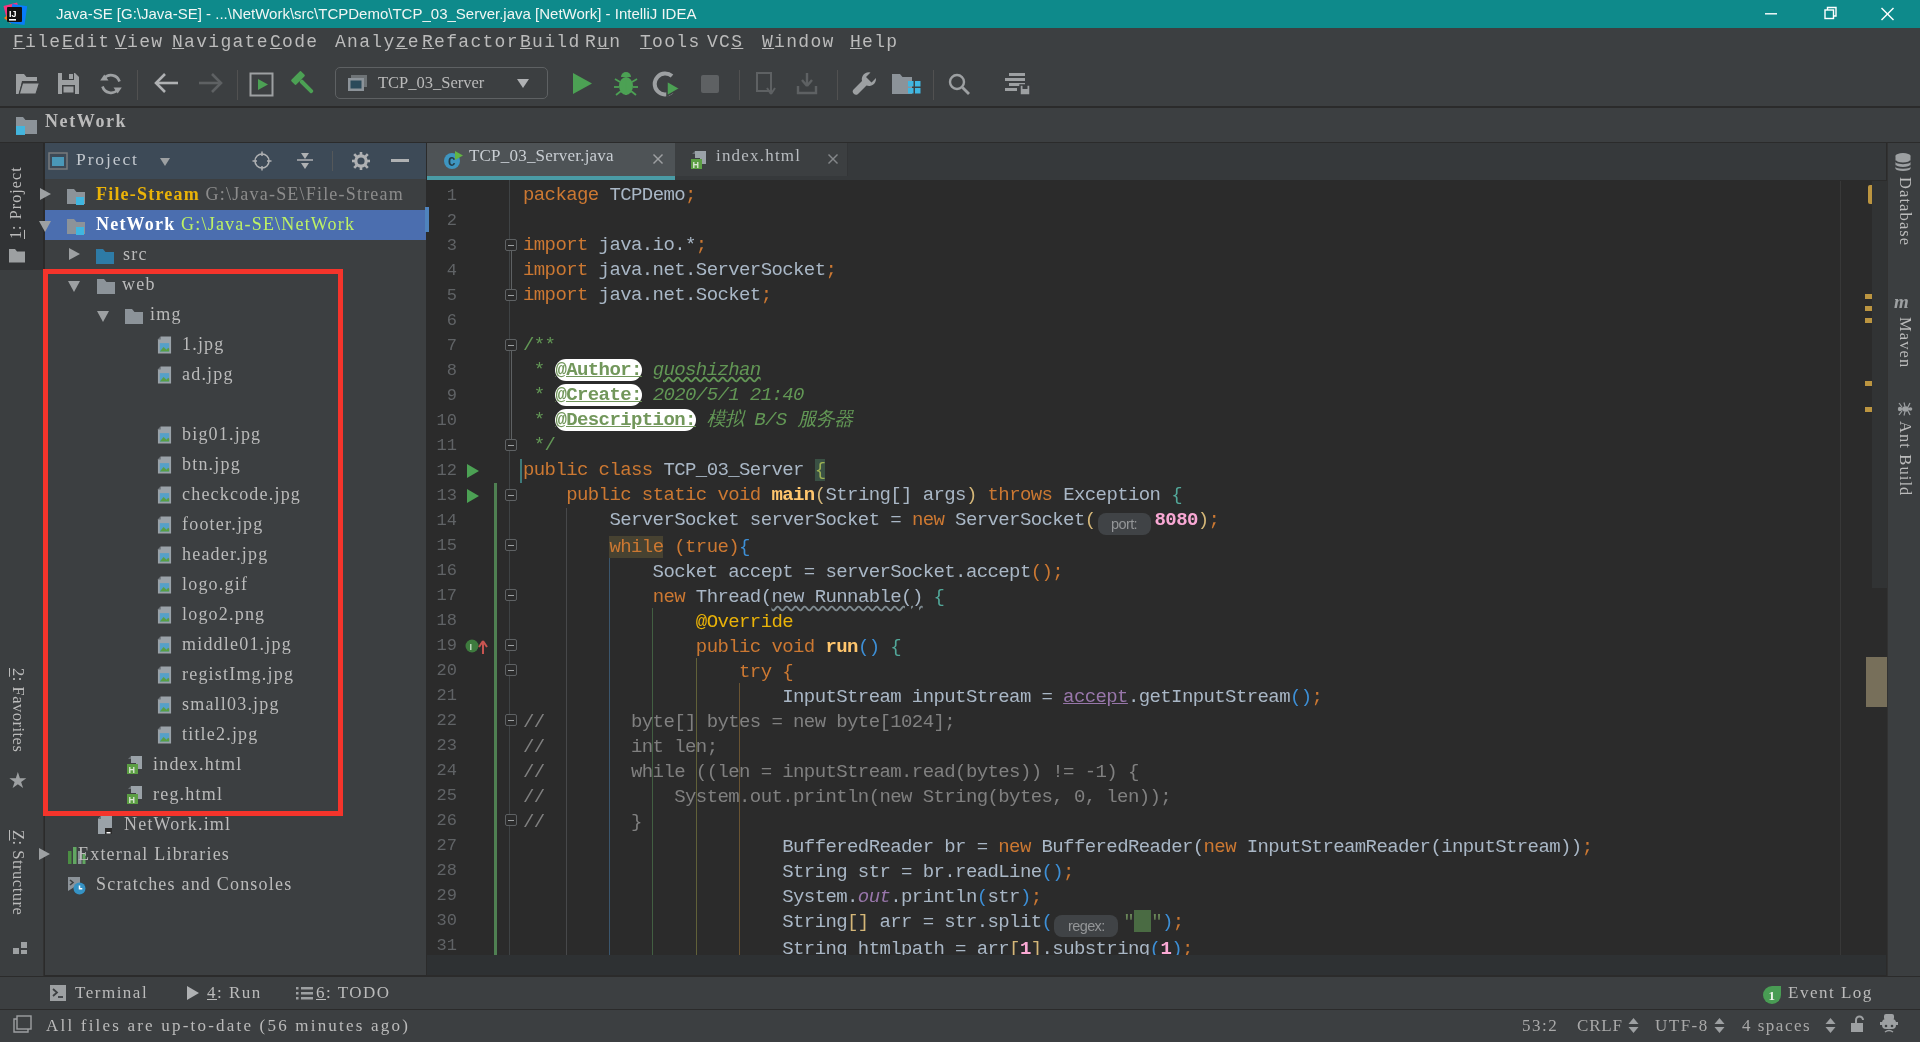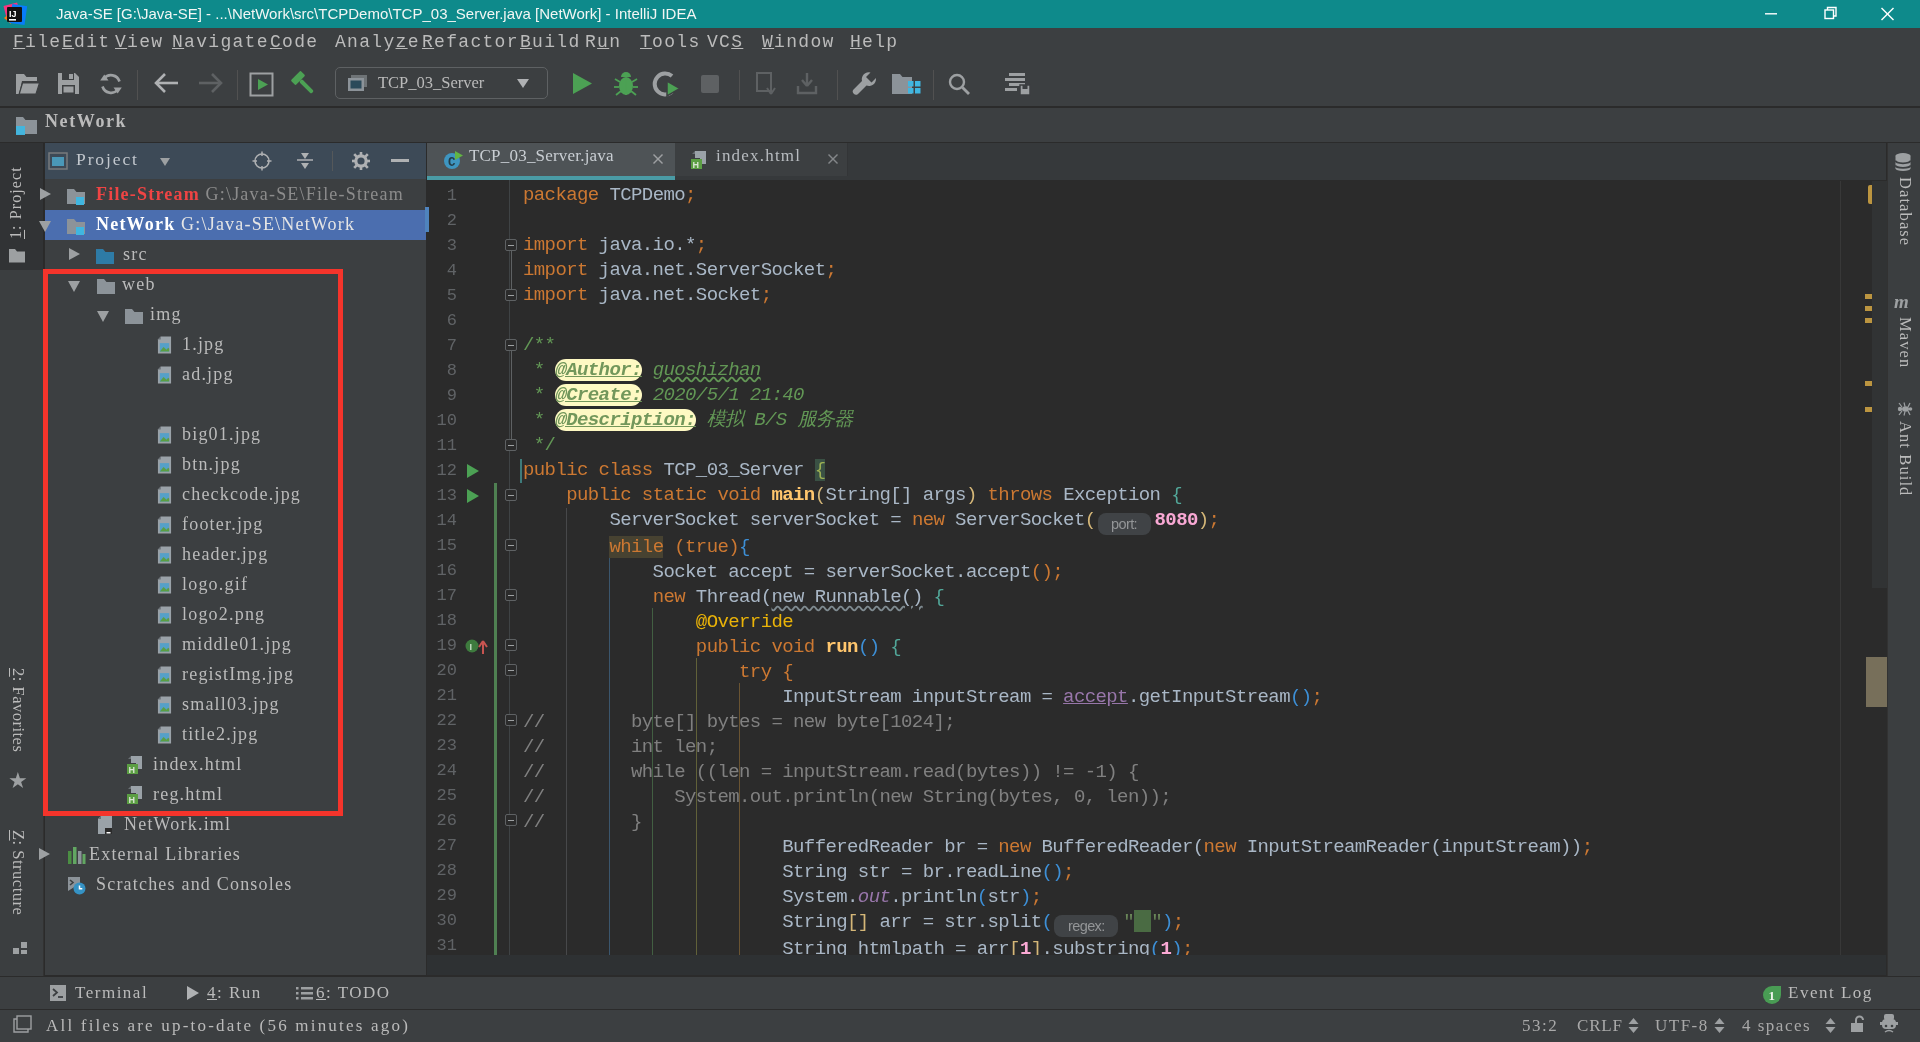--- a/index.html
+++ b/index.html
@@ -18,39 +18,39 @@
   #lstripe{left:0;top:143px;width:44px;height:833px;background:#3B3E40;border-right:1px solid #323232;}
   #rstripe{left:1887px;top:143px;width:33px;height:833px;background:#3B3E40;border-left:1px solid #323232;}
   .vl{position:absolute;writing-mode:vertical-rl;font-size:16.5px;color:#BBBBBB;white-space:nowrap;letter-spacing:1.1px;}
   .ccw{transform:rotate(180deg);}
   
   #ppanel{left:45px;top:143px;width:381px;height:832px;background:#3C3F41;overflow:hidden;}
   #phead{left:45px;top:143px;width:381px;height:36px;background:#3D4A57;}
   .trow{position:absolute;left:0;height:30px;width:381px;font-size:18px;letter-spacing:1.2px;color:#BBBBBB;white-space:pre;}
   .trow span.path{color:#8C8C8C;}
   .sel{background:#4B6EAF;color:#E6EBF2;}
-  .sel span.path{color:#e5e5e5;}
+  .sel span.path{color:#bef264;}
   .b{font-weight:bold;}
   .arr{position:absolute;width:0;height:0;}
   .arr.r{border-left:11px solid #9DA0A2;border-top:6.5px solid transparent;border-bottom:6.5px solid transparent;}
   .arr.d{border-top:11px solid #9DA0A2;border-left:6.5px solid transparent;border-right:6.5px solid transparent;}
   .trow .ic{position:absolute;top:5px;}
   .trow .tx{position:absolute;top:0;line-height:29px;}
   
   #tabbar{left:427px;top:143px;width:1459px;height:37px;background:#36393B;}
   #editor{left:427px;top:180px;width:1459px;height:775px;background:#2B2B2B;overflow:hidden;}
   #understrip{left:427px;top:955px;width:1459px;height:20px;background:#2E3133;}
   #code{position:absolute;left:96px;top:3px;font-family:"Liberation Mono",monospace;font-size:19px;letter-spacing:-0.6px;line-height:25px;color:#A9B7C6;margin:0;white-space:pre;}
   #lnums{position:absolute;left:0px;top:3px;width:30px;font-family:"Liberation Mono",monospace;font-size:17px;line-height:25px;color:#606366;margin:0;text-align:right;white-space:pre;}
   .k{color:#CC7832;}
   .n{color:#f9a8d4;font-weight:bold;}
   .cm{color:#808080;}
   .dc{color:#629755;}
   .dci{color:#629755;font-style:italic;}
-  .tag{color:#72975B;font-weight:bold;font-style:italic;text-decoration:underline;background:#fef9c3;border-radius:11px;}
+  .tag{color:#72975B;font-weight:bold;text-decoration:underline;background:#ffffff;border-radius:11px;}
   .ann{color:#eab308;}
   .mth{color:#FFC66D;font-weight:bold;}
   .fld{color:#9876AA;font-style:italic;}
   .cap{color:#9876AA;text-decoration:underline;}
   .st{color:#6A8759;}
   .py{color:#D5B778;}
   .pb{color:#3D8FD6;}
   .po{color:#CC7832;}
   .bt{color:#52A799;}
   .wavg{text-decoration:underline wavy #629755;}
@@ -276,21 +276,21 @@
         <path d="M2 2 h12 v9 h-4 l-8 5 z" fill="#8C9399"></path>
         <path d="M4 5 l3 2.5 -3 2.5" fill="none" stroke="#3C3F41" stroke-width="1.6"></path>
         <circle cx="13.5" cy="13.5" r="6" fill="#3592C4"></circle>
         <path d="M13.5 10.5 v3.2 h2.8" stroke="#fff" stroke-width="1.5" fill="none"></path>
       </symbol>
   </defs>
 </svg>
 <div id="ptree" style="position:absolute;left:45px;top:0;width:381px;height:832px">
   <div class="trow" style="top:180px"><i class="arr r" style="left:-5px;top:8px"></i><svg class="ic" style="left:21px" width="20" height="20">
         <use href="#sfoldermod"></use>
-      </svg><div class="tx" style="left:51px"><span class="b" style="color:#ef4444">File-Stream</span> <span class="path">G:\Java-SE\File-Stream</span></div></div>
+      </svg><div class="tx" style="left:51px"><span class="b" style="color:#eab308">File-Stream</span> <span class="path">G:\Java-SE\File-Stream</span></div></div>
   <div class="trow sel" style="top:210px"><i class="arr d" style="left:-6px;top:11px"></i><svg class="ic" style="left:21px" width="20" height="20">
         <use href="#sfoldermod"></use>
       </svg><div class="tx" style="left:51px"><span class="b" style="color:#FFFFFF">NetWork</span> <span class="path">G:\Java-SE\NetWork</span></div></div>
   <div class="trow" style="top:240px"><i class="arr r" style="left:24px;top:8px"></i><svg class="ic" style="left:50px" width="20" height="20">
         <use href="#sfoldersrc"></use>
       </svg><div class="tx" style="left:78px">src</div></div>
   <div class="trow" style="top:270px"><i class="arr d" style="left:23px;top:11px"></i><svg class="ic" style="left:51px" width="20" height="20">
         <use href="#sfolder"></use>
       </svg><div class="tx" style="left:77px">web</div></div>
   <div class="trow" style="top:300px"><i class="arr d" style="left:52px;top:11px"></i><svg class="ic" style="left:79px" width="20" height="20">
@@ -339,21 +339,21 @@
         <use href="#shtml"></use>
       </svg><div class="tx" style="left:108px">index.html</div></div>
   <div class="trow" style="top:780px"><svg class="ic" style="left:81px" width="18" height="20">
         <use href="#shtml"></use>
       </svg><div class="tx" style="left:108px">reg.html</div></div>
   <div class="trow" style="top:810px"><svg class="ic" style="left:52px" width="16" height="20">
         <use href="#siml"></use>
       </svg><div class="tx" style="left:79px">NetWork.iml</div></div>
   <div class="trow" style="top:840px"><i class="arr r" style="left:-6px;top:8px"></i><svg class="ic" style="left:21px" width="20" height="20">
         <use href="#slibs"></use>
-      </svg><div class="tx" style="left:44px">External Libraries</div></div>
+      </svg><div class="tx" style="left:33px">External Libraries</div></div>
   <div class="trow" style="top:870px"><svg class="ic" style="left:21px" width="20" height="20">
         <use href="#sscratch"></use>
       </svg><div class="tx" style="left:51px">Scratches and Consoles</div></div>
 </div>
 
 <svg class="abs" style="left:48px;top:151px" width="20" height="20" viewBox="0 0 20 20">
     <rect x="1" y="2" width="18" height="16" fill="none" stroke="#787B7D" stroke-width="1.5"></rect>
     <rect x="4" y="6" width="12" height="9" fill="#4A98B8"></rect>
   </svg>
 <div class="abs" style="left:76px;top:149px;font-size:17.5px;color:#C3C8CE;letter-spacing:1.9px">Project</div>

